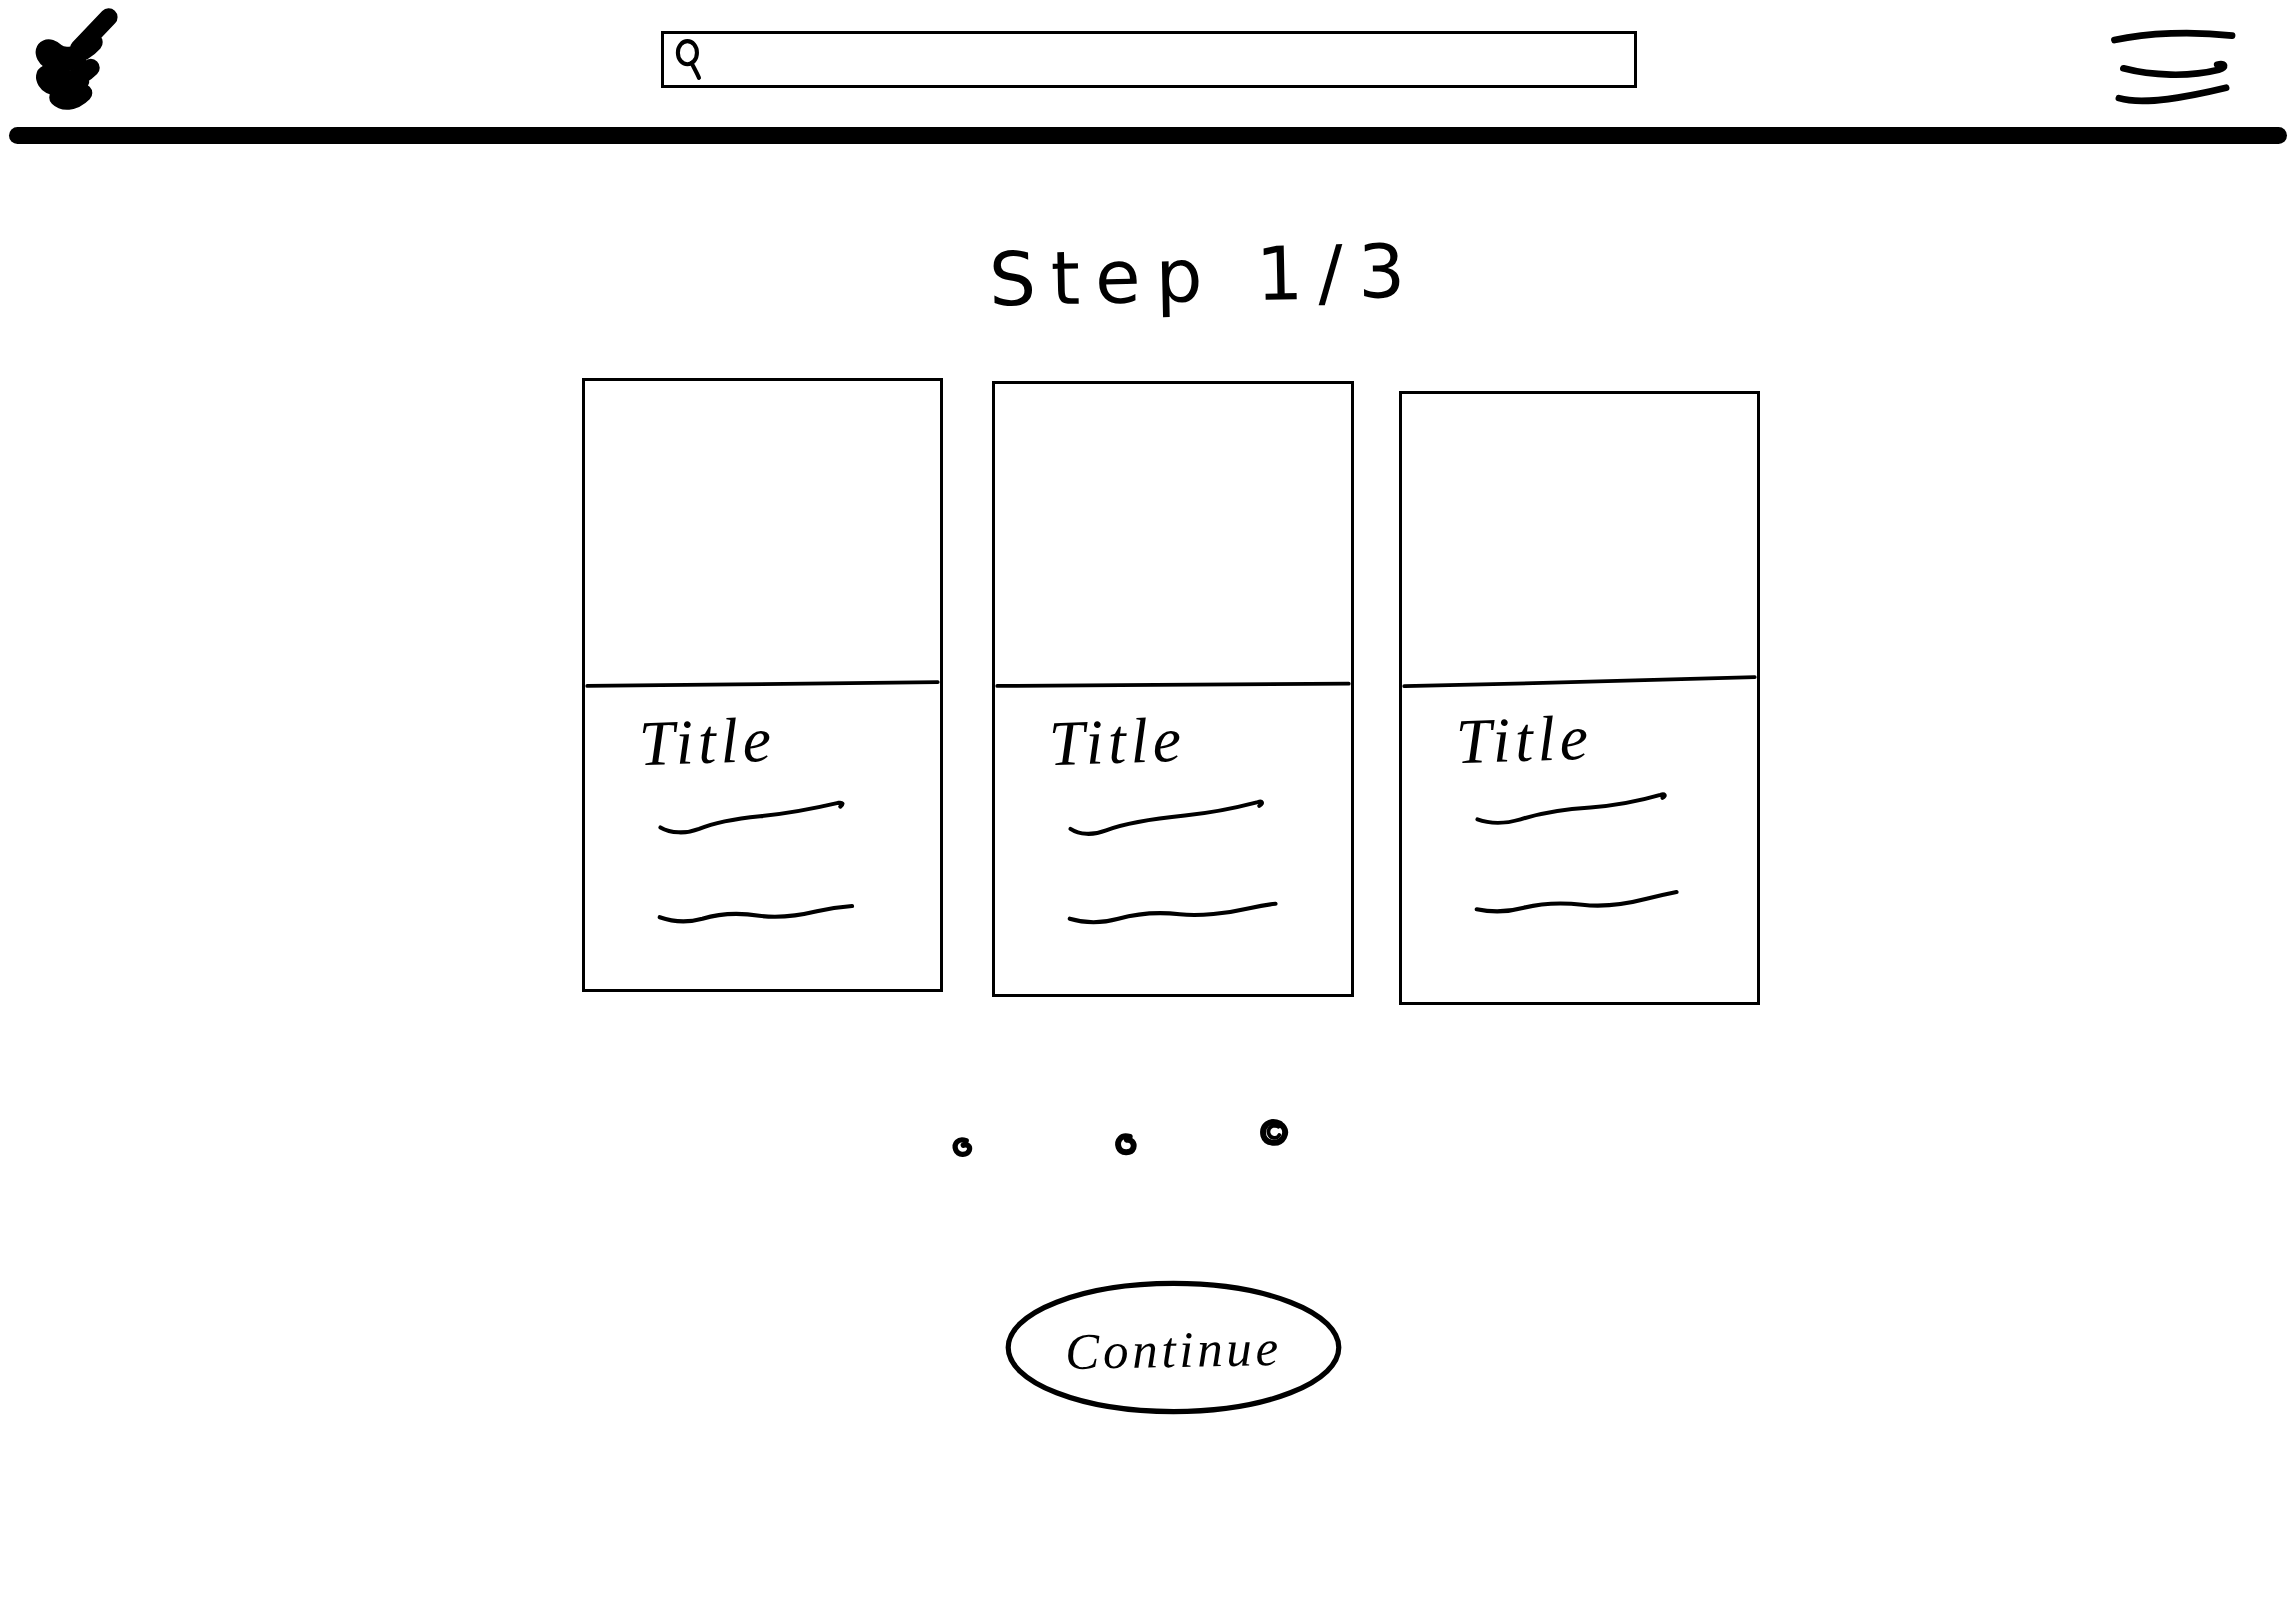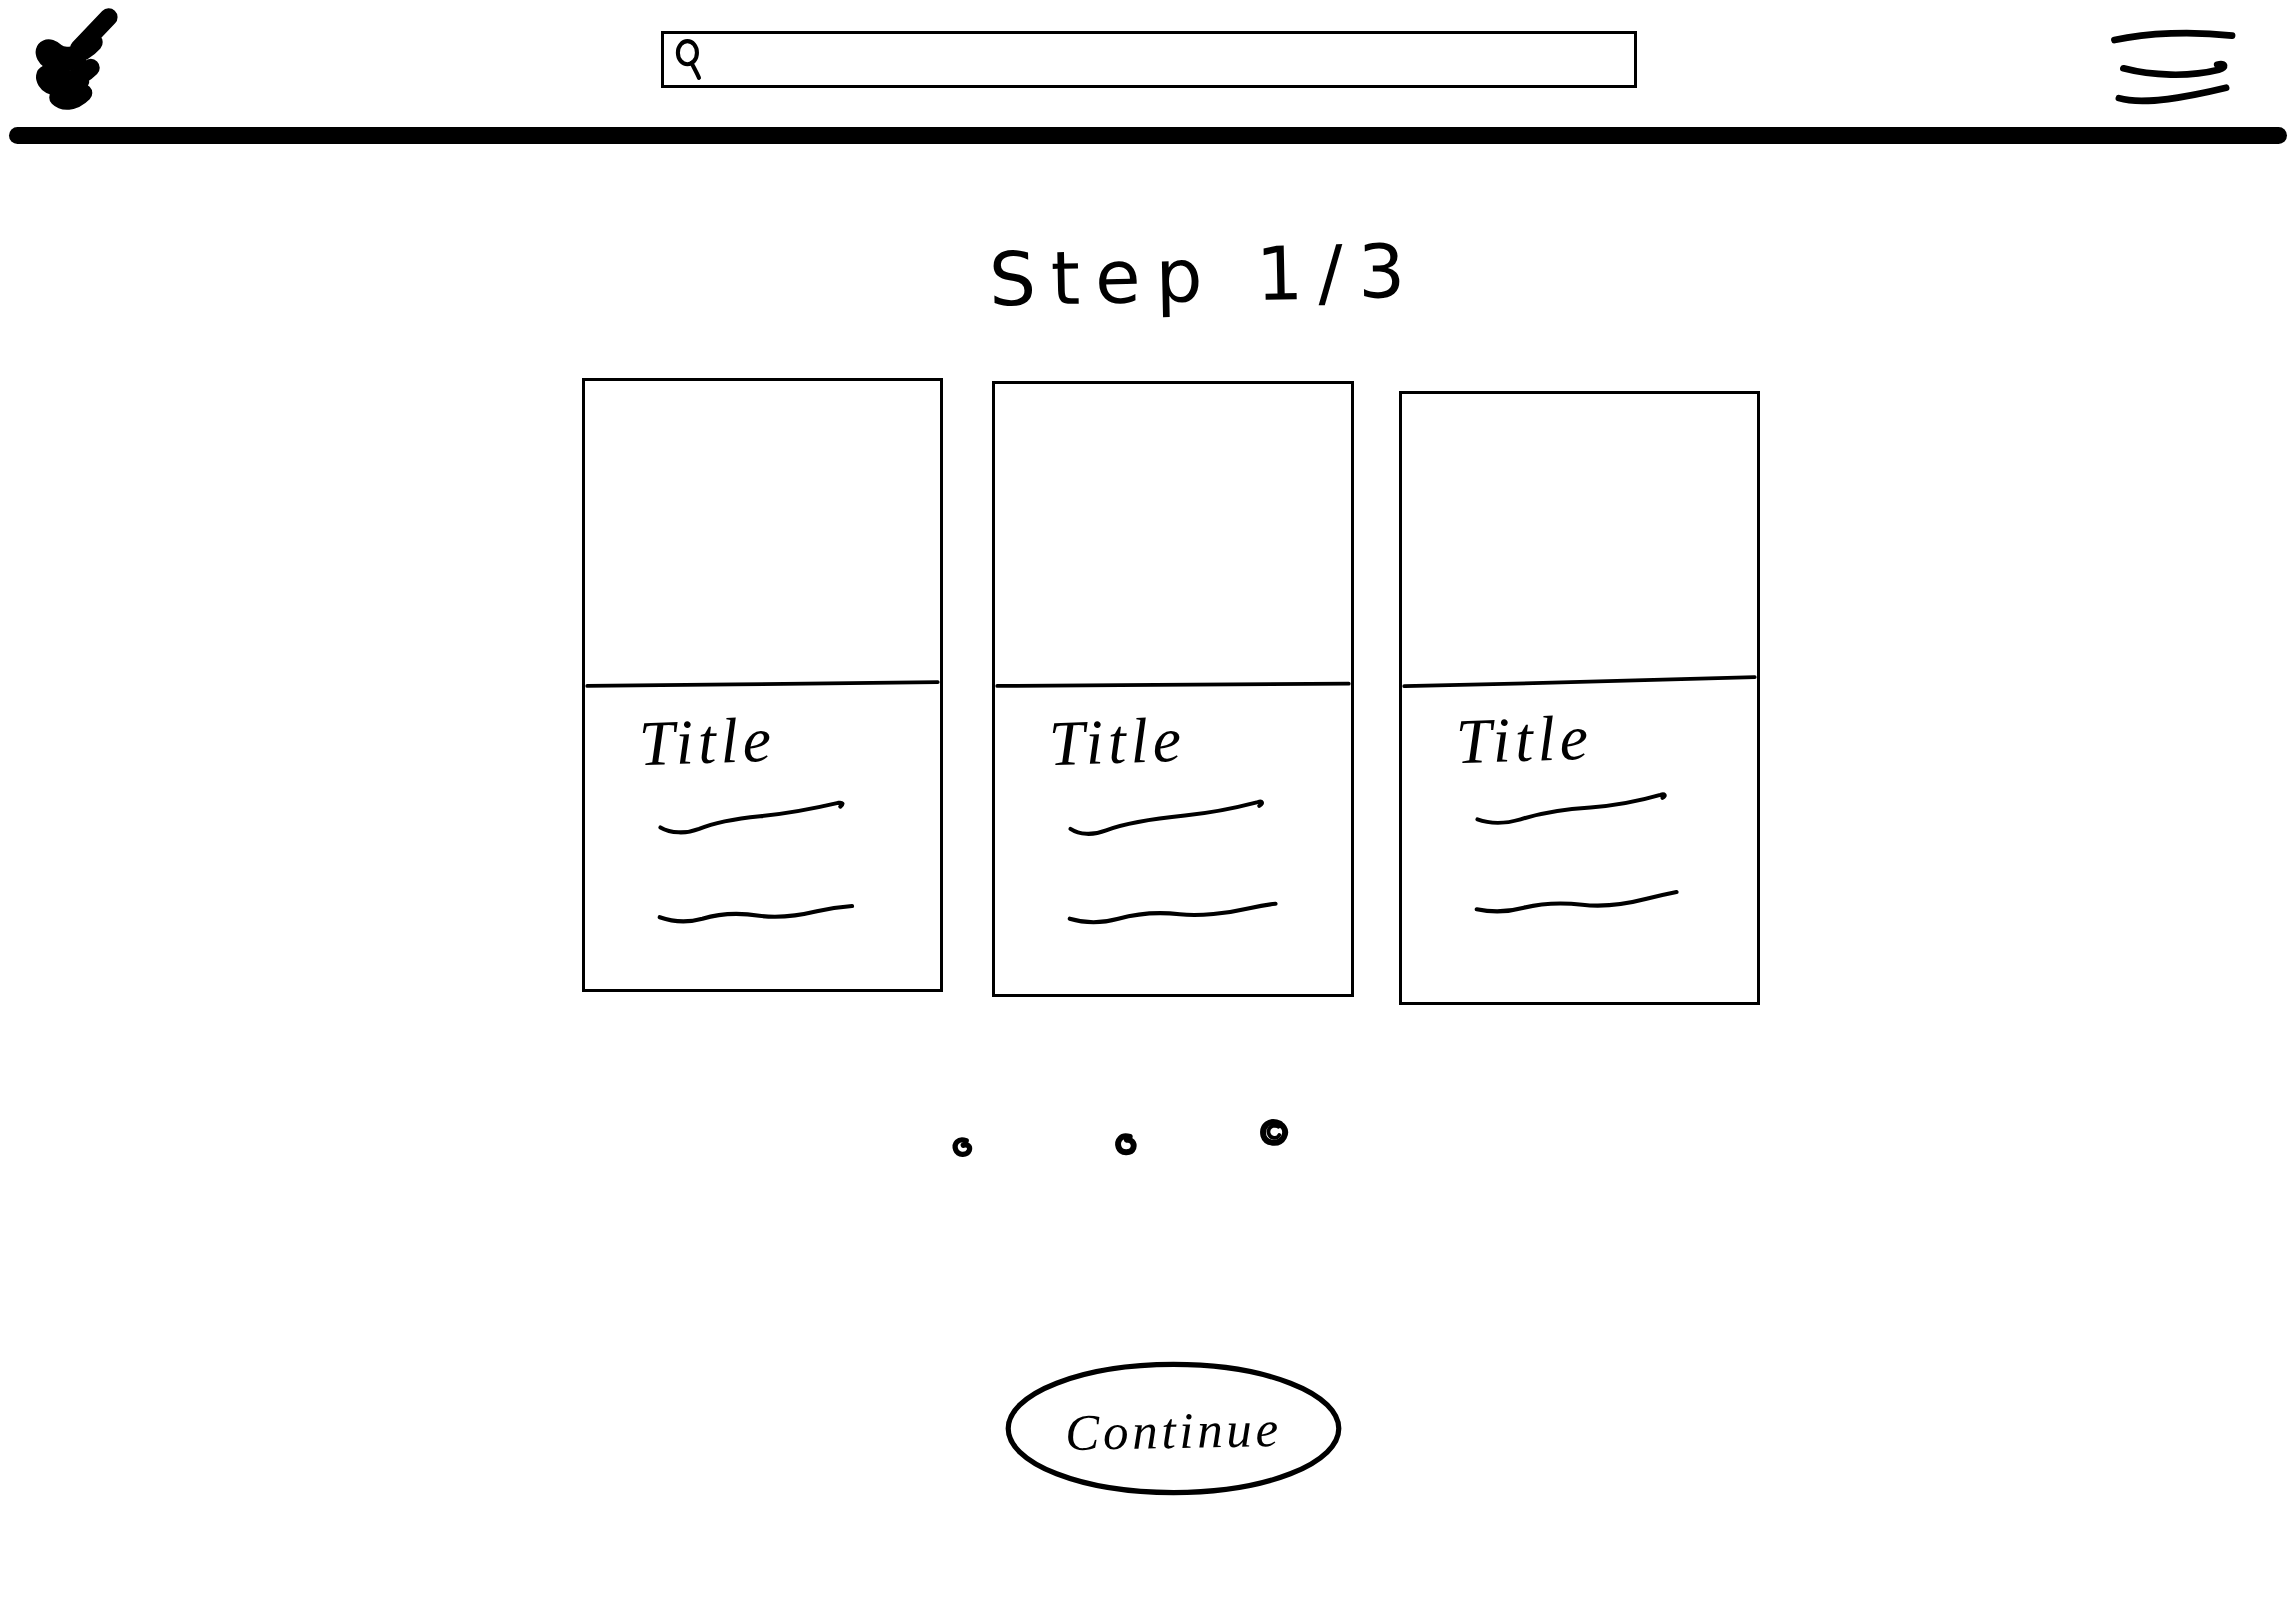--- a/index.html
+++ b/index.html
@@ -43,21 +43,21 @@
   .sq2 { width:217px; height:34px; margin-top:54px; }
   .c3 .sq1 { margin-top:10.4px; }
 
   
   .dot { position:absolute; cursor:pointer; }
   .dot.d1 { left:949px; top:1134px; width:27px; height:27px; }
   .dot.d2 { left:1112px; top:1131px; width:28px; height:28px; }
   .dot.d3 { left:1256px; top:1117px; width:36px; height:36px; }
 
   
-  .continue { position:absolute; left:1003px; top:1360px; width:341px; height:137px;
+  .continue { position:absolute; left:1003px; top:1279px; width:341px; height:137px;
               background:none; border:none; cursor:pointer; }
   .continue svg { position:absolute; inset:0; width:100%; height:100%; }
   .continue-label { position:absolute; inset:0; display:flex; align-items:center; justify-content:center;
                     font:italic 51px "Liberation Serif", serif; letter-spacing:3.7px; color:#000;
                     transform:rotate(-1deg); padding-top:4.5px; }
 </style>
 </head>
 <body>
 
 <div class="page">

